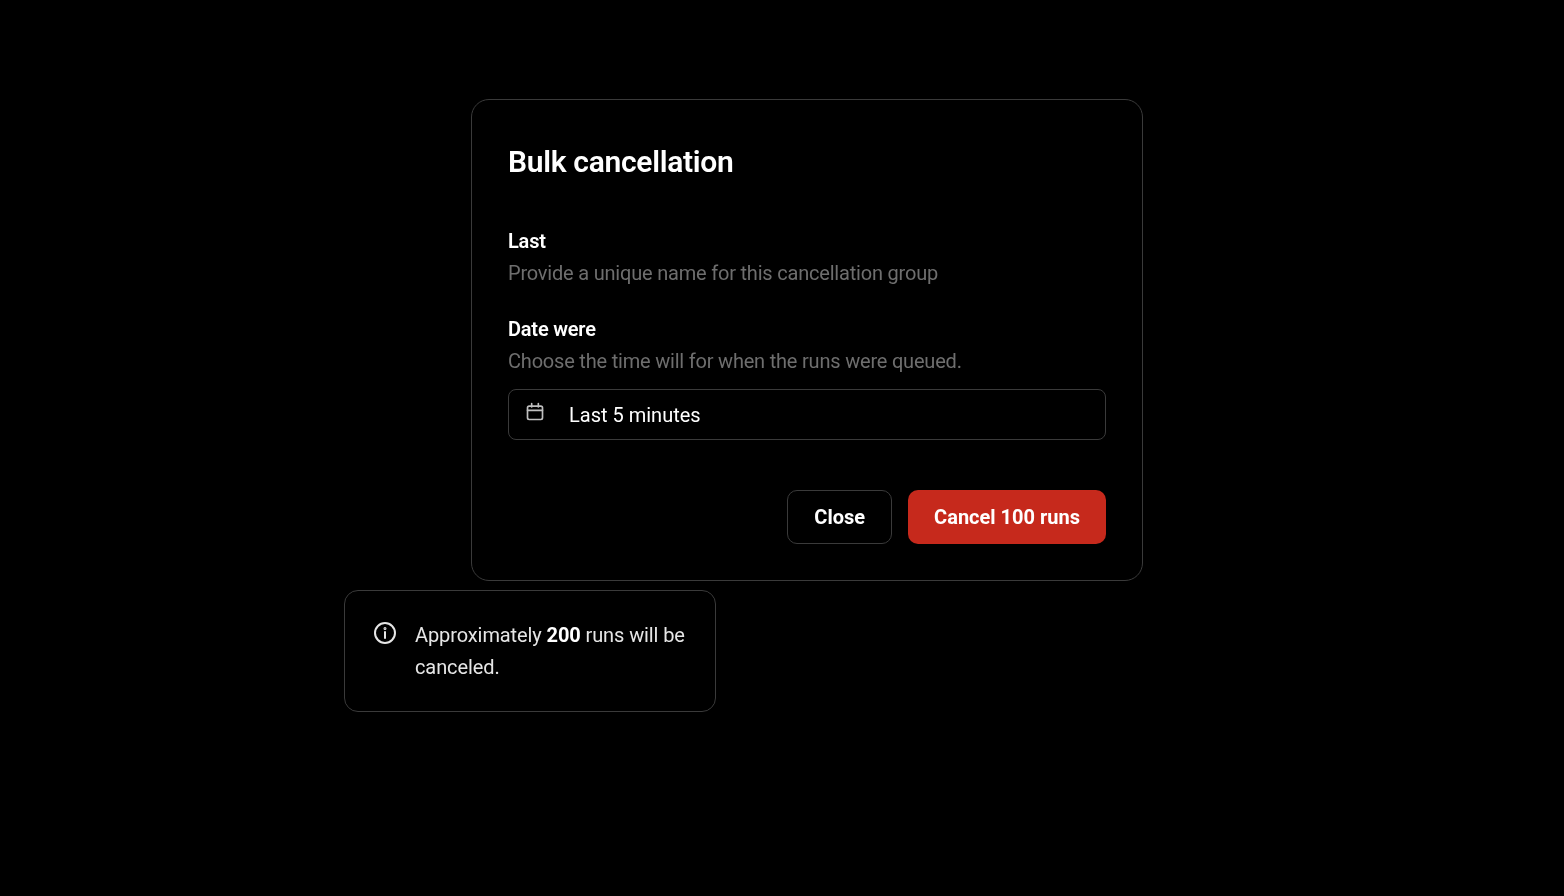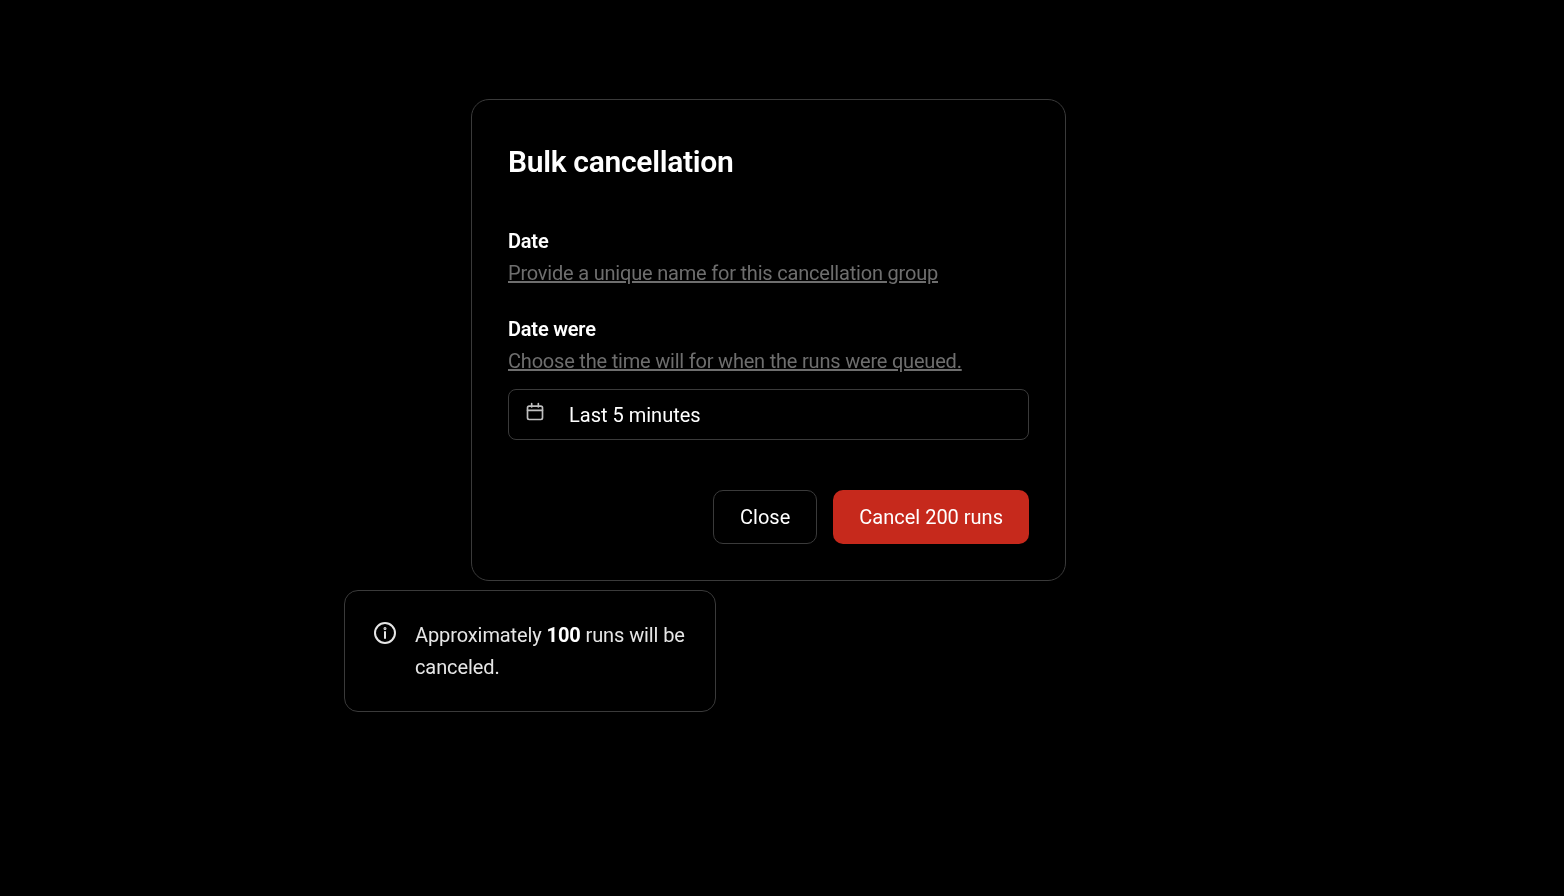--- a/index.html
+++ b/index.html
@@ -13,21 +13,21 @@
       background: #000000;
       font-family: -apple-system, BlinkMacSystemFont, "Segoe UI", Roboto, Helvetica, Arial, sans-serif;
       position: relative;
       overflow: hidden;
     }
 
     .dialog {
       position: absolute;
       left: 471px;
       top: 99px;
-      width: 595px;
+      width: 672px;
       background: #000000;
       border: 1px solid #3a3a3a;
       border-radius: 18px;
       padding: 44px 36px 36px 36px;
     }
 
     .dialog-title {
       color: #ffffff;
       font-size: 30px;
       font-weight: 600;
@@ -47,21 +47,20 @@
       margin-bottom: 8px;
       display: block;
     }
 
     .form-hint {
       color: #6e6e6e;
       font-size: 20px;
       font-weight: 400;
       letter-spacing: -0.2px;
       margin-bottom: 16px;
-      text-decoration: underline;
     }
 
     .text-input {
       width: 100%;
       background: #000000;
       border: 1px solid #3a3a3a;
       border-radius: 8px;
       padding: 12px 16px;
       color: #ffffff;
       font-size: 20px;
@@ -91,21 +90,21 @@
       display: flex;
       justify-content: flex-end;
       gap: 16px;
       margin-top: 50px;
     }
 
     .btn {
       padding: 14px 26px;
       border-radius: 10px;
       font-size: 20px;
-      font-weight: 400;
+      font-weight: 700;
       font-family: inherit;
       cursor: pointer;
       border: none;
     }
 
     .btn-secondary {
       background: #000000;
       color: #ffffff;
       border: 1px solid #3a3a3a;
     }
@@ -147,21 +146,21 @@
       color: #ffffff;
     }
   </style>
 </head>
 <body>
 
 <div class="dialog">
   <h1 class="dialog-title">Bulk cancellation</h1>
 
   <div class="form-group">
-    <label class="form-label">Date</label>
+    <label class="form-label">Last</label>
     <p class="form-hint">Provide a unique name for this cancellation group</p>
   </div>
 
   <div class="form-group">
     <label class="form-label">Date were</label>
     <p class="form-hint">Choose the time will for when the runs were queued.</p>
     <div class="date-selector">
       <span>
         <svg width="20" height="20" viewBox="0 0 24 24" fill="none" stroke="#bfbfbf" stroke-width="2" stroke-linecap="round" stroke-linejoin="round">
           <rect x="3" y="5" width="18" height="16" rx="2"></rect>
@@ -169,26 +168,26 @@
           <line x1="8" y1="2" x2="8" y2="6"></line>
           <line x1="16" y1="2" x2="16" y2="6"></line>
         </svg>
       </span>
       <span>Last 5 minutes</span>
     </div>
   </div>
 
   <div class="dialog-footer">
     <button class="btn btn-secondary">Close</button>
-    <button class="btn btn-danger">Cancel 200 runs</button>
+    <button class="btn btn-danger">Cancel 100 runs</button>
   </div>
 </div>
 
 <div class="toast">
   <span>
     <svg width="24" height="24" viewBox="0 0 24 24" fill="none" stroke="#e6e6e6" stroke-width="2" stroke-linecap="round" stroke-linejoin="round">
       <circle cx="12" cy="12" r="10"></circle>
       <line x1="12" y1="11" x2="12" y2="17"></line>
       <circle cx="12" cy="7.5" r="0.5" fill="#e6e6e6"></circle>
     </svg>
   </span>
-  <p class="toast-text"><span>Approximately </span><b>100</b><span> runs will be canceled.</span></p>
+  <p class="toast-text"><span>Approximately </span><b>200</b><span> runs will be canceled.</span></p>
 </div>
 
 </body></html>

